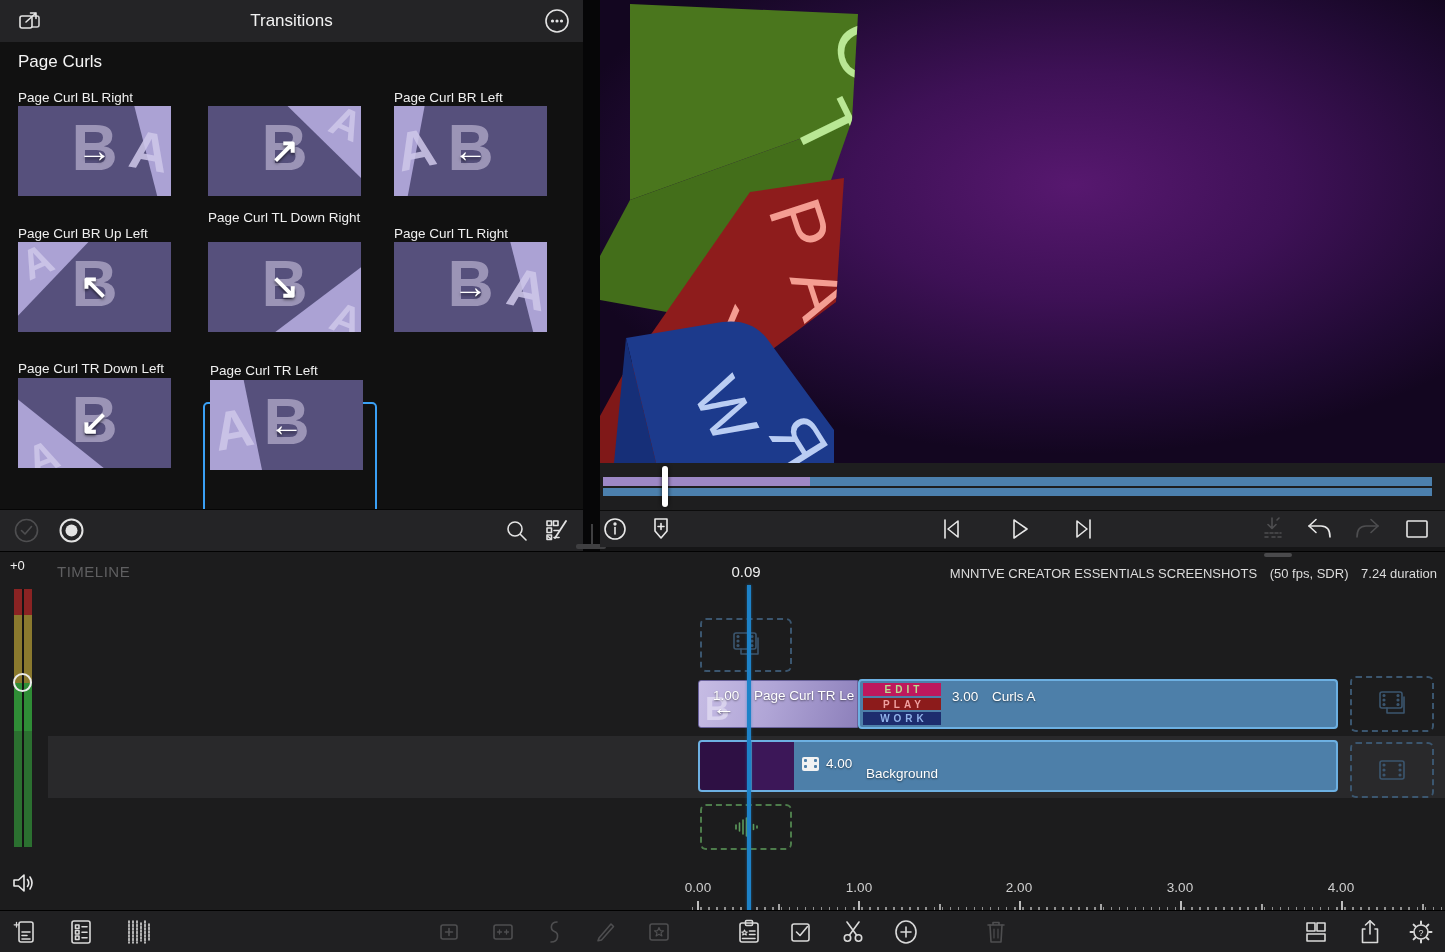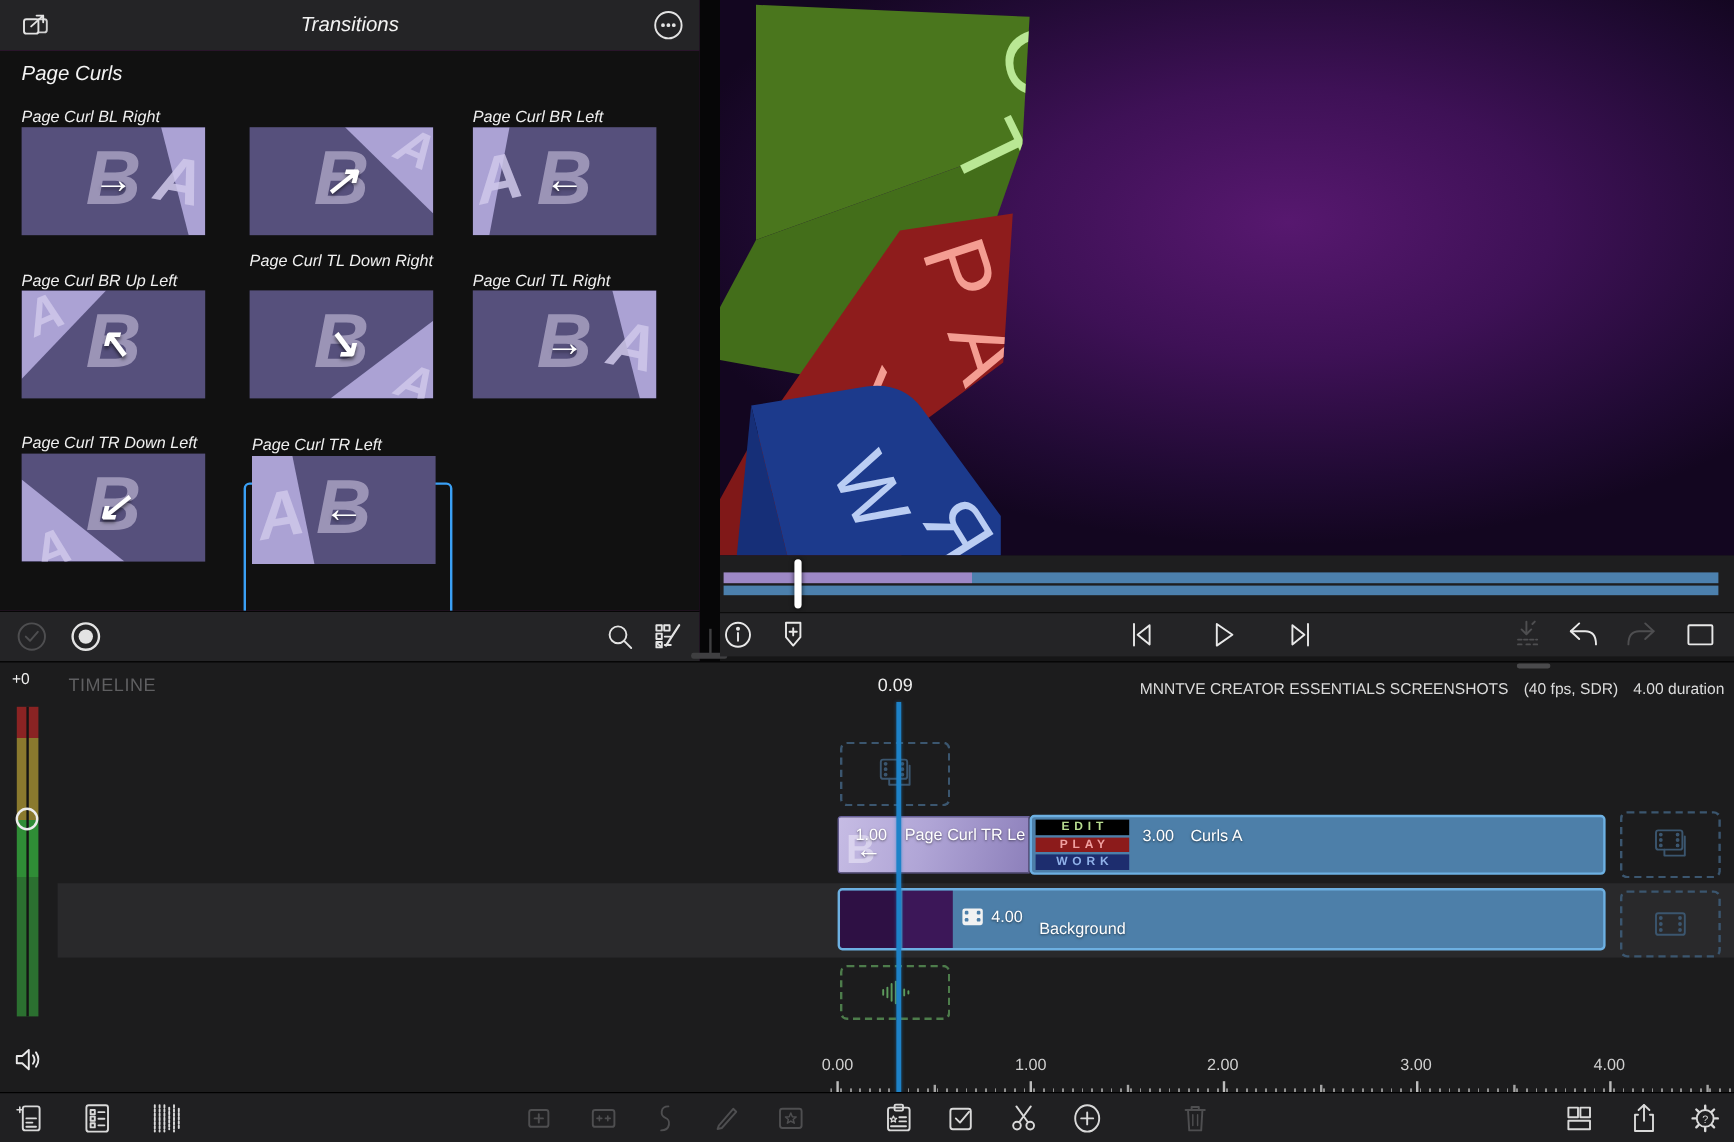--- a/index.html
+++ b/index.html
@@ -2,21 +2,21 @@
 <html><head>
 <meta charset="utf-8">
 <style>
   * { margin:0; padding:0; box-sizing:border-box; }
   html,body { background:#000; }
   .app{ position:relative; width:1445px; height:952px; overflow:hidden;
         background:#161617; font-family:"Liberation Sans", sans-serif; color:#e8e8e8; }
   .abs{ position:absolute; }
 
   
-  .panel{ left:0; top:0; width:583px; height:551px; background:#701a75;font-style:italic; }
+  .panel{ left:0; top:0; width:583px; height:551px; background:#a16207; }
   .panel-header{ left:0; top:0; width:583px; height:42px; background:#242426; }
   .panel-title{ width:100%; text-align:center; line-height:42px; font-size:17px; color:#f2f2f2; }
   .icbtn{ display:flex; align-items:center; justify-content:center; color:#e3e3e3; }
   .panel-body{ left:0; top:42px; width:583px; height:467px; background:#111111; }
   .section-title{ left:18px; top:10px; font-size:17px; color:#f4f4f4;text-align:center; }
 
   .tile-label{ position:absolute; font-size:13.5px; color:#f0f0f0; white-space:nowrap; }
   .tile{ position:absolute; width:153px; height:90px; background:#56507c; overflow:hidden; }
   .wedge{ position:absolute; inset:0; background:#aba2d4; }
   .w-rband{ clip-path:polygon(76% 0,100% 0,100% 100%,91% 100%); }
@@ -85,21 +85,21 @@
   .clip-trans .tB{ position:absolute; left:6px; top:8px; font-size:34px; font-weight:bold; color:#efecf9; opacity:.55; }
   .clip-trans .tArrow{ position:absolute; left:14px; top:14px; font-size:22px; font-weight:bold; color:#fff;
      text-shadow:0 1px 2px rgba(0,0,0,.5); }
   .cliptext{ position:absolute; font-size:13.5px; color:#ffffff; text-shadow:0 1px 2px rgba(0,0,0,.55); white-space:nowrap; }
 
   .clip-main{ left:858px; top:127px; width:480px; height:50px; background:#4d7fa9;
      border:2px solid #6db0e2; border-radius:4px; overflow:hidden; }
   .thumb3{ position:absolute; left:3px; top:2px; width:78px; height:42px; display:flex; flex-direction:column; gap:2px; }
   .thumb3 div{ flex:1; display:flex; align-items:center; justify-content:center;
      font-size:10px; font-weight:bold; letter-spacing:4px; text-indent:4px; }
-  .t-edit{ background:#000000; color:#b8dd90; }
+  .t-edit{ background:#be185d; color:#b8dd90; }
   .t-play{ background:#8c1b1b; color:#f0a0a0; }
   .t-work{ background:#1d2d6e; color:#90b1e9; }
 
   .clip-bg{ left:698px; top:188px; width:640px; height:52px; background:#4d7fa9;
      border:2px solid #6db0e2; border-radius:4px; overflow:hidden; }
   .clip-bg .seg1{ position:absolute; left:0; top:0; width:50px; height:100%; background:#2e1044; }
   .clip-bg .seg2{ position:absolute; left:52px; top:0; width:42px; height:100%; background:#3c1758; }
   .filmglyph{ position:absolute; left:102px; top:15px; width:17px; height:14px; background:#f2f2f2; border-radius:2px; }
   .filmglyph i{ position:absolute; width:3px; height:3px; background:#4d7fa9; border-radius:1px; }
 
@@ -361,22 +361,22 @@
         <path d="M4 10 H8.5 L14 5 V21 L8.5 16 H4 Z"></path>
         <path d="M17.5 9.5 Q20 13 17.5 16.5"></path>
           <path d="M20 7 Q24 13 20 19"></path>
       </svg>
     </div>
 
     <div class="abs tl-label">TIMELINE</div>
     <div class="abs ph-time">0.09</div>
     <div class="abs proj">
       <span>MNNTVE CREATOR ESSENTIALS SCREENSHOTS</span>
-      <span>(40 fps, SDR)</span>
-      <span>4.00 duration</span>
+      <span>(50 fps, SDR)</span>
+      <span>7.24 duration</span>
     </div>
     <div class="abs tl-grip"></div>
 
     <div class="abs row2"></div>
 
     <div class="dashbox" style="left:700px; top:66px; width:92px; height:54px;">
       <svg class="ic" width="34" height="30" viewBox="0 0 34 30" stroke-width="1.3">
         <rect x="5" y="3" width="22" height="16" rx="2"></rect>
         <circle cx="9" cy="6.5" r="0.8" fill="currentColor"></circle>
           <circle cx="9" cy="11" r="0.8" fill="currentColor"></circle>

